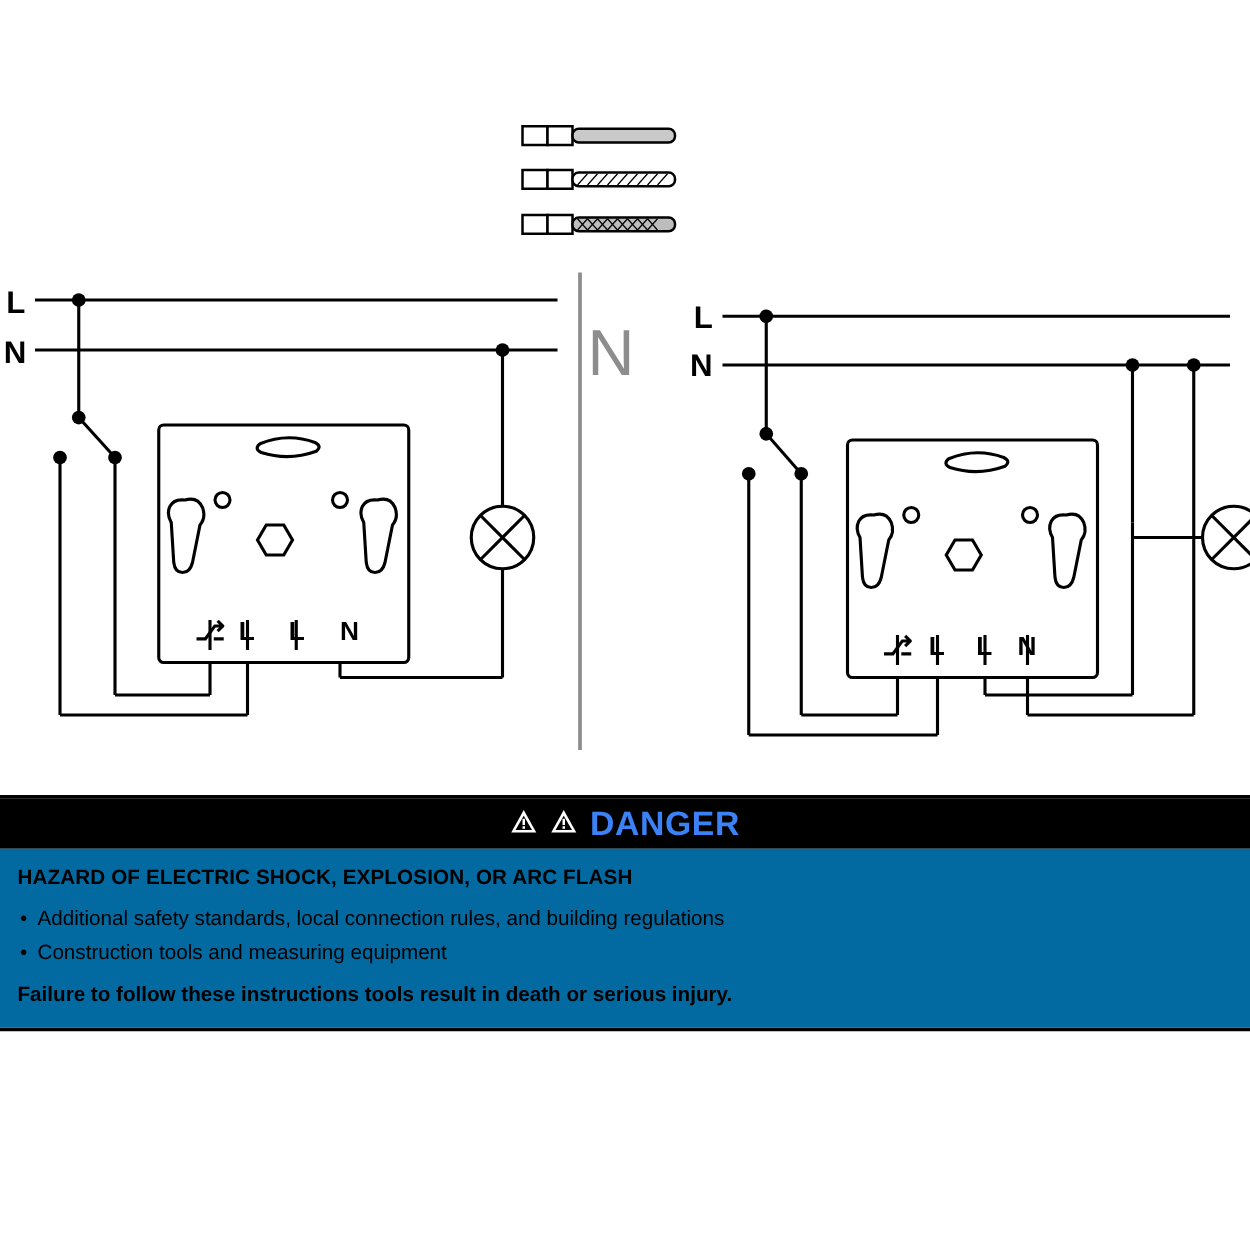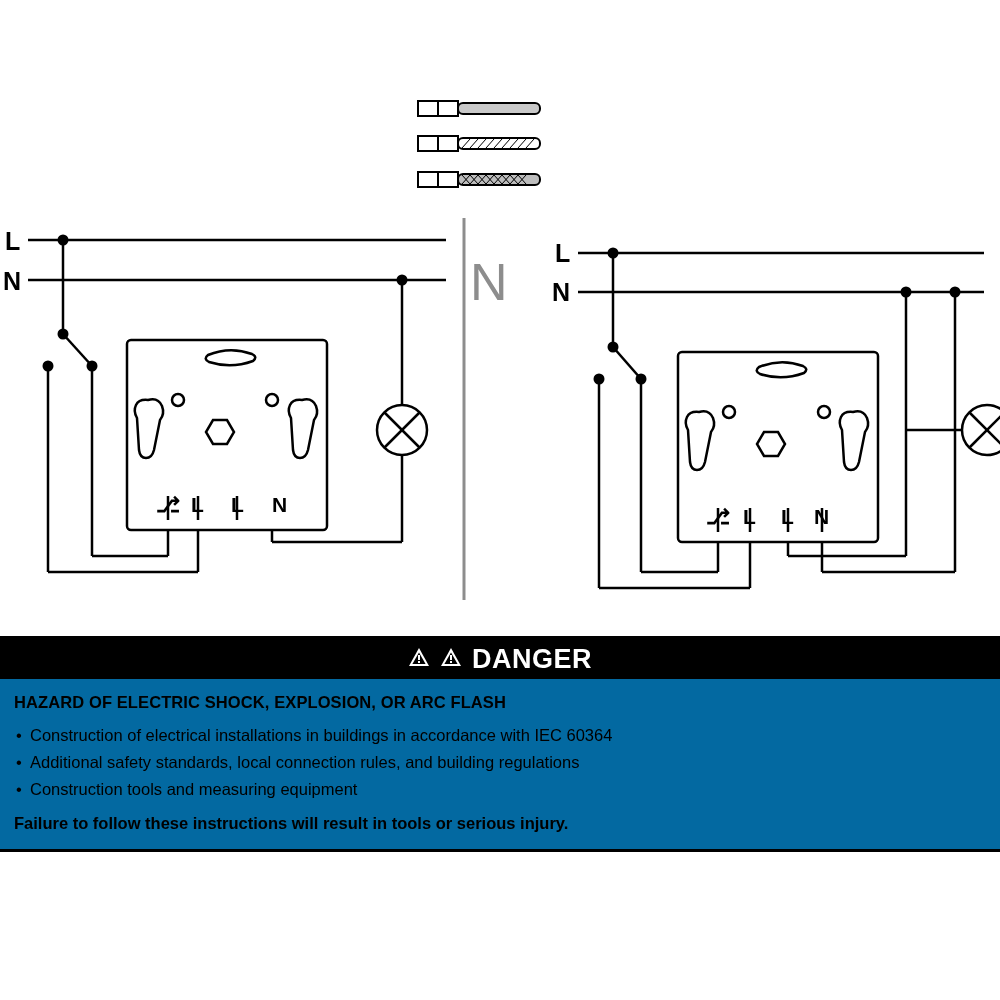--- a/index.html
+++ b/index.html
@@ -32,21 +32,21 @@
     position: absolute;
     left: 0;
     top: 636px;
     width: 1000px;
     border-top: 3px solid #000;
     border-bottom: 3px solid #000;
     box-sizing: border-box;
   }
   .danger-bar {
     background: #000000;
-    color: #ffffff;
+    color: #3b82f6;
     height: 40px;
     display: flex;
     align-items: center;
     justify-content: center;
     gap: 10px;
   }
   .danger-bar .tri {
     display: inline-block;
   }
   .danger-title {
@@ -289,21 +289,20 @@
           <polygon points="11,5.5 17.6,17 4.4,17" fill="#000000"></polygon>
           <rect x="10" y="8" width="2" height="5" fill="#ffffff"></rect>
           <rect x="10" y="14" width="2" height="2" fill="#ffffff"></rect>
         </svg>
       </span>
       <span class="danger-title">DANGER</span>
     </div>
     <div class="danger-body">
       <p class="danger-heading">HAZARD OF ELECTRIC SHOCK, EXPLOSION, OR ARC FLASH</p>
       <ul class="danger-list">
-        <li>Construction of electrical installations in buildings in accordance with IEC 60364</li>
         <li>Additional safety standards, local connection rules, and building regulations</li>
         <li>Construction tools and measuring equipment</li>
       </ul>
-      <p class="danger-footer">Failure to follow these instructions will result in tools or serious injury.</p>
+      <p class="danger-footer">Failure to follow these instructions tools result in death or serious injury.</p>
     </div>
   </div>
 
 </div>
 
 </body></html>

